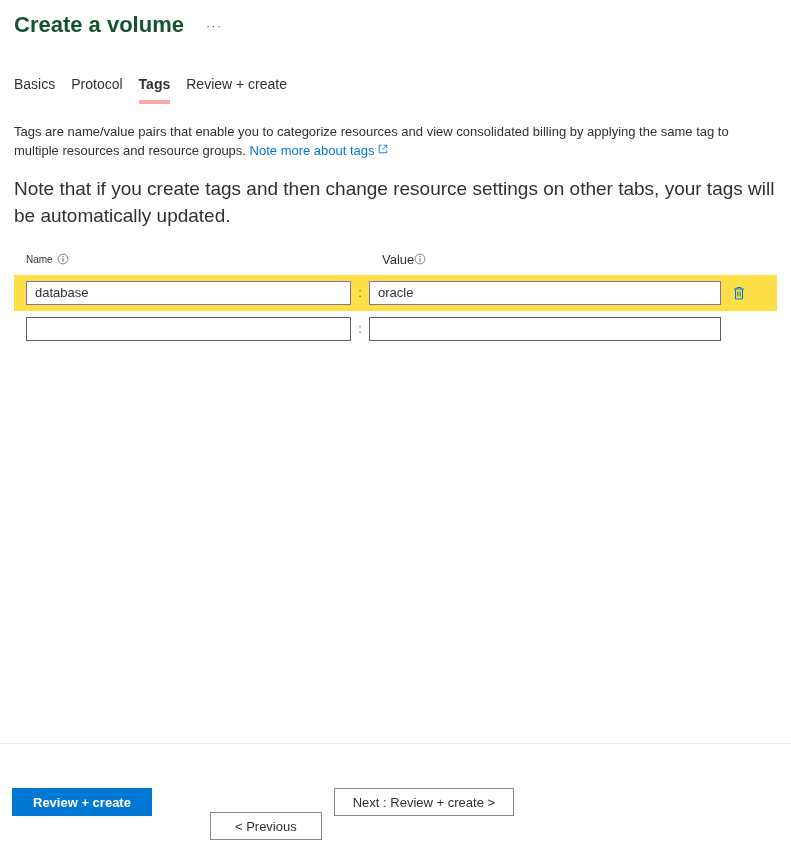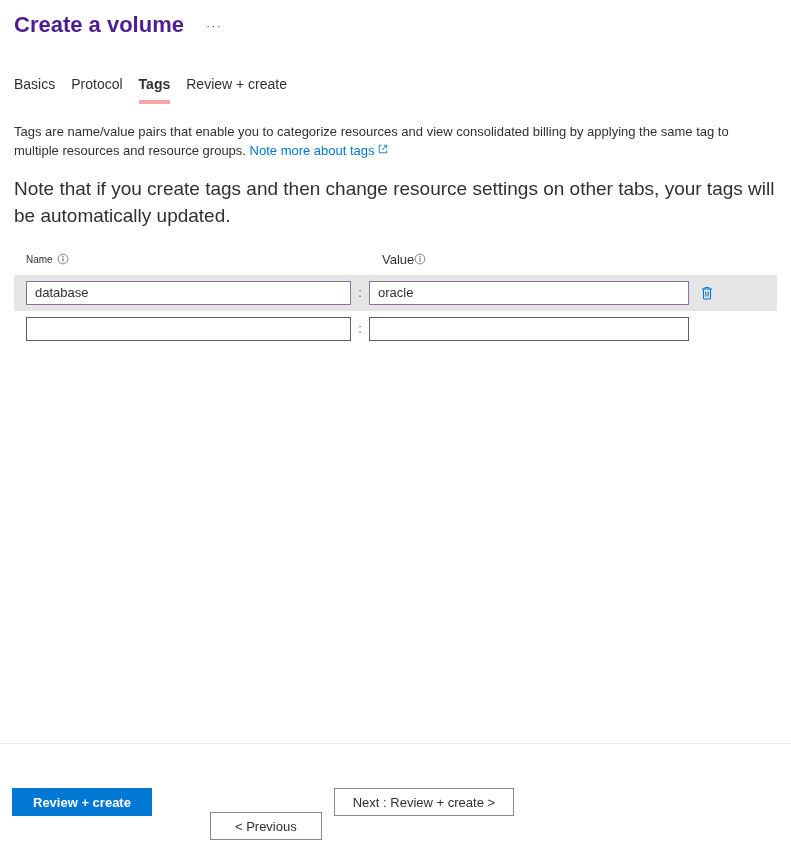--- a/index.html
+++ b/index.html
@@ -18,21 +18,21 @@
       overflow: hidden;
     }
     .header {
       padding: 12px 14px 0 14px;
       display: flex;
       align-items: center;
     }
     .page-title {
       font-size: 22px;
       font-weight: 600;
-      color: #4c1d95;
+      color: #14532d;
     }
     .more-icon {
       margin-left: 22px;
       color: #605e5c;
       font-size: 13px;
       letter-spacing: 1px;
     }
     .tabs {
       display: flex;
       gap: 16px;
@@ -94,37 +94,37 @@
     }
     .info-icon {
       display: inline-flex;
     }
     .tag-row {
       display: flex;
       align-items: center;
       padding: 6px 12px;
     }
     .tag-row.filled {
-      background: #e5e5e5;
+      background: #fde047;
     }
     .tag-input {
       height: 24px;
       border: 1px solid #605e5c;
       padding: 0 8px;
       font-size: 13px;
       font-family: inherit;
       color: #323130;
       background: #ffffff;
       outline: none;
     }
     .tag-input.name-input {
       width: 325px;
     }
     .tag-input.value-input {
-      width: 320px;
+      width: 352px;
     }
     .tag-row.filled .tag-input {
       border-color: #8a6fa0;
     }
     .colon {
       width: 18px;
       text-align: center;
       color: #605e5c;
     }
     .delete-icon {

